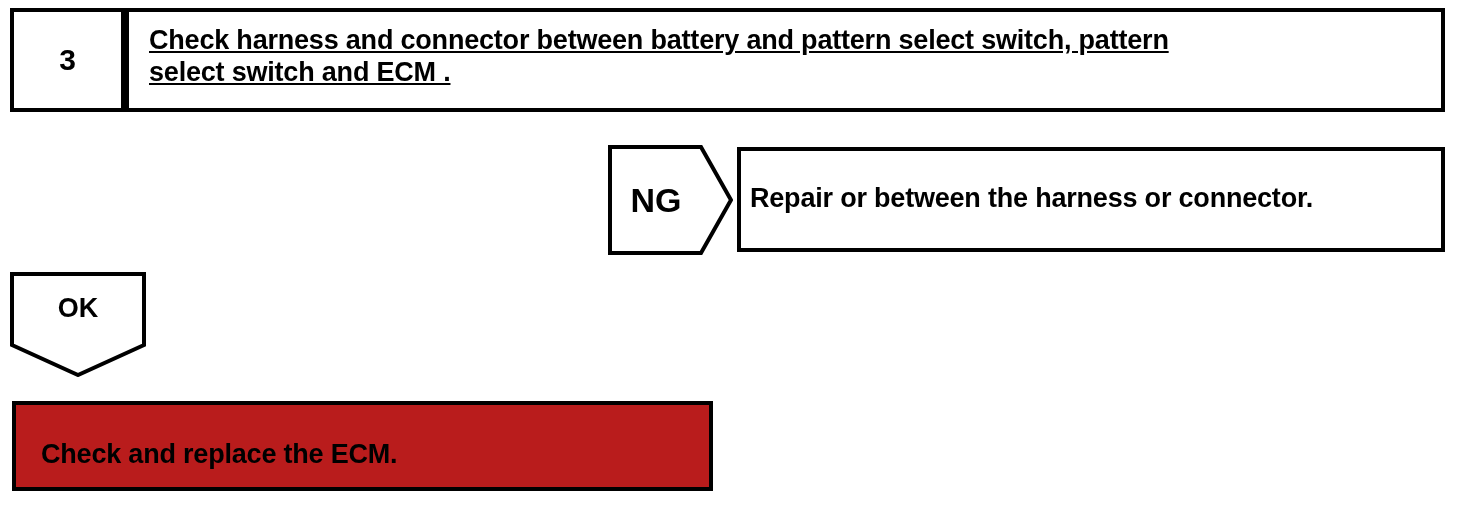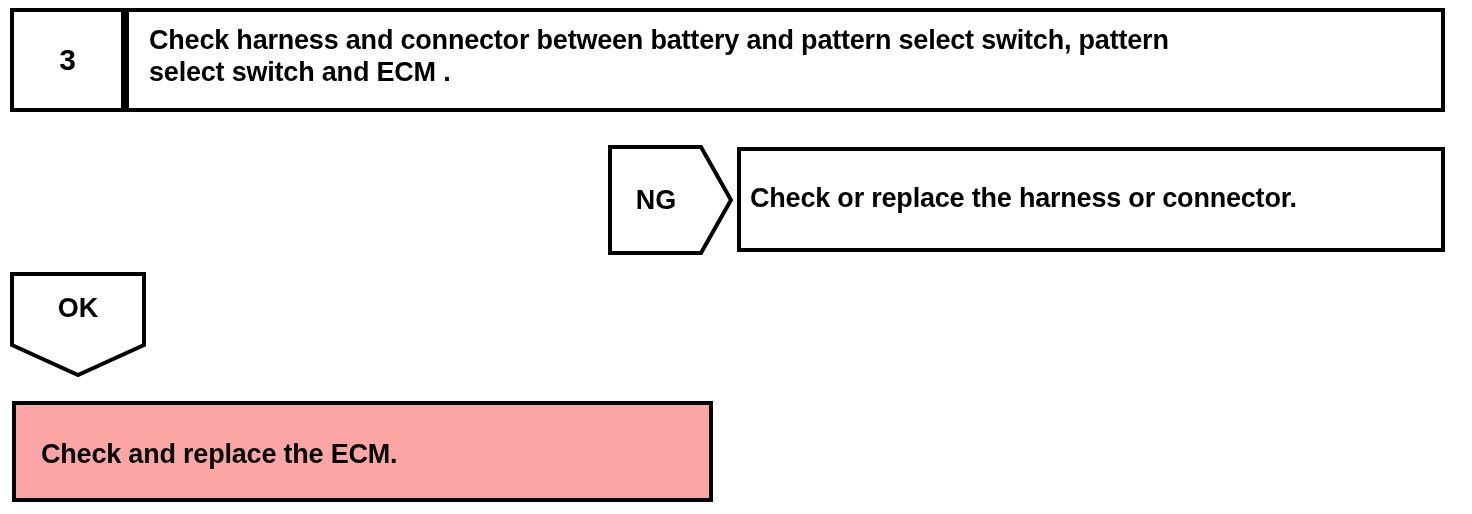--- a/index.html
+++ b/index.html
@@ -65,20 +65,21 @@
   .step-body-text {
     position: absolute;
     left: 20px;
     top: 12px;
     width: 1285px;
     font-size: 27px;
     font-weight: bold;
     line-height: 32px;
     letter-spacing: -0.2px;
     white-space: pre-line;
+    text-decoration: underline;
   }
 
   
   .ng-branch {
     position: absolute;
     left: 608px;
     top: 145px;
     width: 837px;
     height: 110px;
   }
@@ -96,21 +97,21 @@
   }
   .ng-label {
     position: absolute;
     left: 0px;
     top: 0px;
     width: 96px;
     height: 110px;
     display: flex;
     align-items: center;
     justify-content: center;
-    font-size: 27px;
+    font-size: 34px;
     font-weight: bold;
     line-height: 1;
   }
   .ng-result-box {
     position: absolute;
     left: 129px;
     top: 2px;
     width: 708px;
     height: 105px;
     border: 4px solid #000000;
@@ -153,24 +154,24 @@
     font-weight: bold;
     line-height: 1;
   }
 
   
   .final-box {
     position: absolute;
     left: 12px;
     top: 401px;
     width: 701px;
-    height: 101px;
-    border: 4px solid #000000;
-    box-sizing: border-box;
-    background: #fca5a5;
+    height: 90px;
+    border: 4px solid #000000;
+    box-sizing: border-box;
+    background: #b91c1c;
   }
   .final-box-text {
     position: absolute;
     left: 25px;
     top: 34px;
     font-size: 27px;
     font-weight: bold;
     line-height: 30px;
     letter-spacing: -0.2px;
   }
@@ -191,21 +192,21 @@
   </div>
 
   <div class="ng-branch">
     <div class="ng-pentagon">
       <svg viewBox="0 0 125 110" xmlns="http://www.w3.org/2000/svg" aria-hidden="true">
         <polygon points="2,2 93,2 123,55 93,108 2,108" fill="#ffffff" stroke="#000000" stroke-width="4" stroke-linejoin="miter"></polygon>
       </svg>
       <span class="ng-label">NG</span>
     </div>
     <div class="ng-result-box">
-      <div class="ng-result-text">Check or replace the harness or connector.</div>
+      <div class="ng-result-text">Repair or between the harness or connector.</div>
     </div>
   </div>
 
   <div class="ok-arrow">
     <svg viewBox="0 0 136 105" xmlns="http://www.w3.org/2000/svg" aria-hidden="true">
       <polygon points="2,2 134,2 134,73 68,103 2,73" fill="#ffffff" stroke="#000000" stroke-width="4" stroke-linejoin="miter"></polygon>
     </svg>
     <span class="ok-label">OK</span>
   </div>
 

